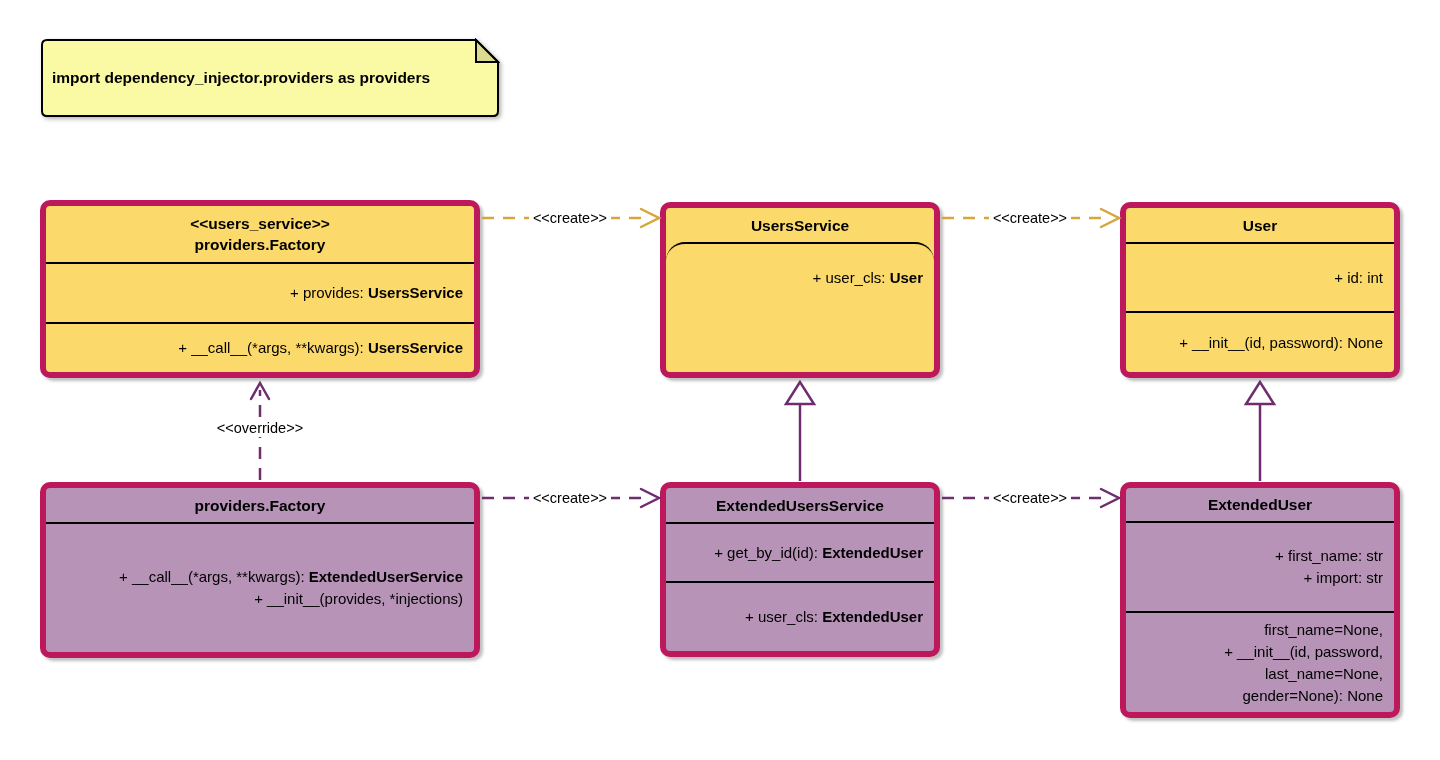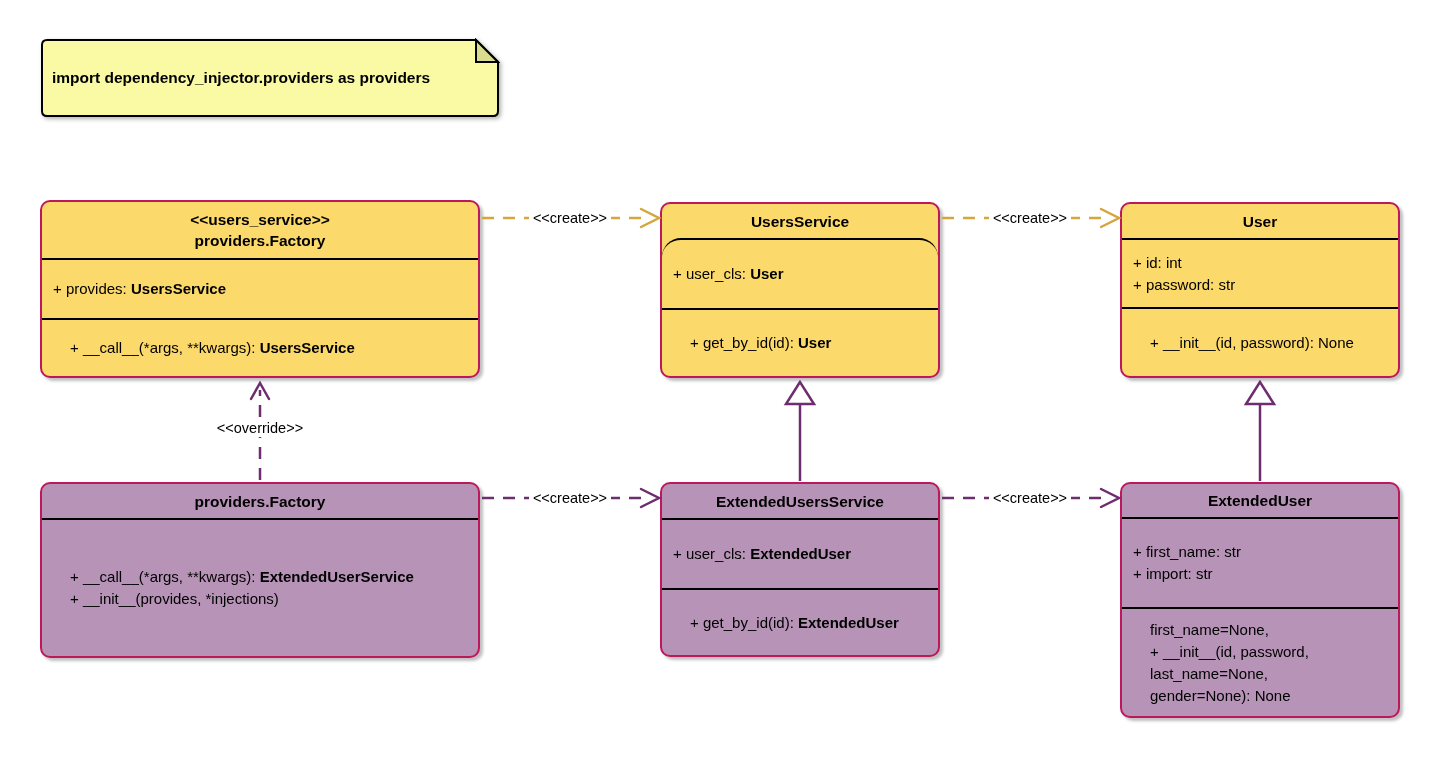--- a/index.html
+++ b/index.html
@@ -1,32 +1,32 @@
 <!DOCTYPE html>
 <html style="--yellow-fill: #FCD96B; --purple-fill: #B794B7; --note-fill: #FAFAA5; --note-fold: #DBDB8E; --amber-edge: #D6A63C; --purple-edge: #6E2D6E;"><head>
 <meta charset="utf-8">
 <style>
   html,body{margin:0;padding:0;background:#fff;}
   #canvas{
     position:relative;width:1440px;height:760px;background:#fff;overflow:hidden;
-    font-family:"Liberation Sans",sans-serif;color:#000;
+    font-family:"Liberation Sans",sans-serif;color:#000;text-align:right;
   }
   
   .note{position:absolute;left:40px;top:38px;width:460px;height:80px;filter:drop-shadow(2px 2px 2px rgba(0,0,0,.3));}
   .note svg{position:absolute;left:0;top:0;}
   .note-body{fill:var(--note-fill);stroke:#000;stroke-width:2;}
   .note-fold{fill:var(--note-fold);stroke:#000;stroke-width:2;}
   .note-text{
     position:absolute;left:0;top:0;width:100%;height:100%;
     display:flex;align-items:center;box-sizing:border-box;padding:0 12px 0 12px;
     font-weight:bold;font-size:15.5px;
   }
   
   .uml-class{
-    position:absolute;box-sizing:border-box;border:2px solid #be185d;border-radius:10px;
+    position:absolute;box-sizing:border-box;border:6px solid #be185d;border-radius:10px;
     display:flex;flex-direction:column;box-shadow:3px 3px 3px rgba(0,0,0,.25);
   }
   .uml-class.yellow{background:var(--yellow-fill);}
   .uml-class.purple{background:var(--purple-fill);}
   .c-title{
     box-sizing:border-box;flex:0 0 auto;display:flex;flex-direction:column;
     align-items:center;justify-content:center;font-weight:bold;font-size:15.5px;line-height:21px;
   }
   .c-sect{
     box-sizing:border-box;border-top:2px solid #000;display:flex;flex-direction:column;
@@ -72,57 +72,53 @@
     </div>
   </div>
 
   <div class="uml-class yellow" style="left:660px;top:202px;width:280px;height:176px;">
     <div class="c-title" style="height:34px;">
       <div>UsersService</div>
     </div>
     <div class="c-sect" style="flex:0 0 70px;border-radius:19px;">
       <div class="line"><span>+ user_cls: </span><b>User</b></div>
     </div>
-    <div class="c-sect grow">
-      <div class="line"><span>+ get_by_id(id): </span><b>User</b></div>
-    </div>
   </div>
 
   <div class="uml-class yellow" style="left:1120px;top:202px;width:280px;height:176px;">
     <div class="c-title" style="height:34px;">
       <div>User</div>
     </div>
     <div class="c-sect" style="flex:0 0 69px;">
       <div class="line"><span>+ id: int</span></div>
-      <div class="line"><span>+ password: str</span></div>
     </div>
     <div class="c-sect grow">
       <div class="line"><span>+ __init__(id, password): None</span></div>
     </div>
   </div>
 
   <div class="uml-class purple" style="left:40px;top:482px;width:440px;height:176px;">
     <div class="c-title" style="height:34px;">
       <div>providers.Factory</div>
     </div>
     <div class="c-sect grow">
       <div class="line"><span>+ __call__(*args, **kwargs): </span><b>ExtendedUserService</b></div>
       <div class="line"><span>+ __init__(provides, *injections)</span></div>
     </div>
   </div>
 
   <div class="uml-class purple" style="left:660px;top:482px;width:280px;height:175px;">
     <div class="c-title" style="height:34px;">
       <div>ExtendedUsersService</div>
     </div>
+    <div class="c-sect grow">
+      <div class="line"><span>+ get_by_id(id): </span><b>ExtendedUser</b></div>
+    </div>
     <div class="c-sect" style="flex:0 0 70px;">
       <div class="line"><span>+ user_cls: </span><b>ExtendedUser</b></div>
-    </div>
-    <div class="c-sect grow">
-      <div class="line"><span>+ get_by_id(id): </span><b>ExtendedUser</b></div>
     </div>
   </div>
 
   <div class="uml-class purple" style="left:1120px;top:482px;width:280px;height:236px;">
     <div class="c-title" style="height:33px;">
       <div>ExtendedUser</div>
     </div>
     <div class="c-sect" style="flex:0 0 90px;">
       <div class="line"><span>+ first_name: str</span></div>
       <div class="line"><span>+ import: str</span></div>

